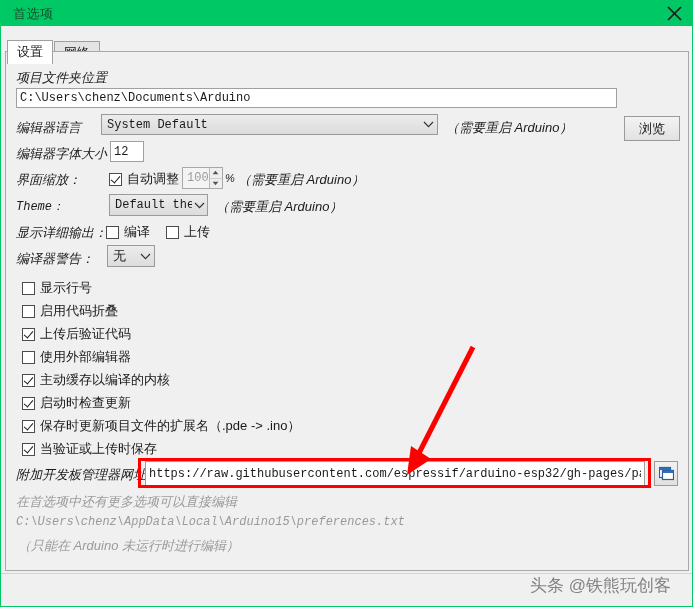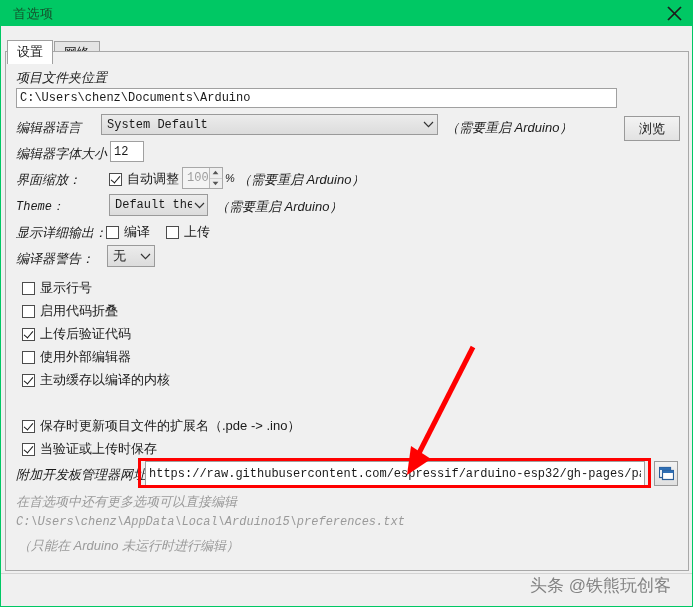--- a/index.html
+++ b/index.html
@@ -402,20 +402,24 @@
       <span class="cblabel">上传后验证代码</span>
     </div>
     <div class="cb" style="left:16px; top:296px;">
       <span class="cbbox"></span>
       <span class="cblabel">使用外部编辑器</span>
     </div>
     <div class="cb" style="left:16px; top:319px;">
       <span class="cbbox checked"></span>
       <span class="cblabel">主动缓存以编译的内核</span>
     </div>
+    <div class="cb" style="left:16px; top:342px;">
+      <span class="cbbox checked"></span>
+      <span class="cblabel">启动时检查更新</span>
+    </div>
     <div class="cb" style="left:16px; top:365px;">
       <span class="cbbox checked"></span>
       <span class="cblabel">保存时更新项目文件的扩展名（.pde -&gt; .ino）</span>
     </div>
     <div class="cb" style="left:16px; top:388px;">
       <span class="cbbox checked"></span>
       <span class="cblabel">当验证或上传时保存</span>
     </div>
 
     <div class="lbl" style="left:10px; top:414px;">附加开发板管理器网址：</div>

